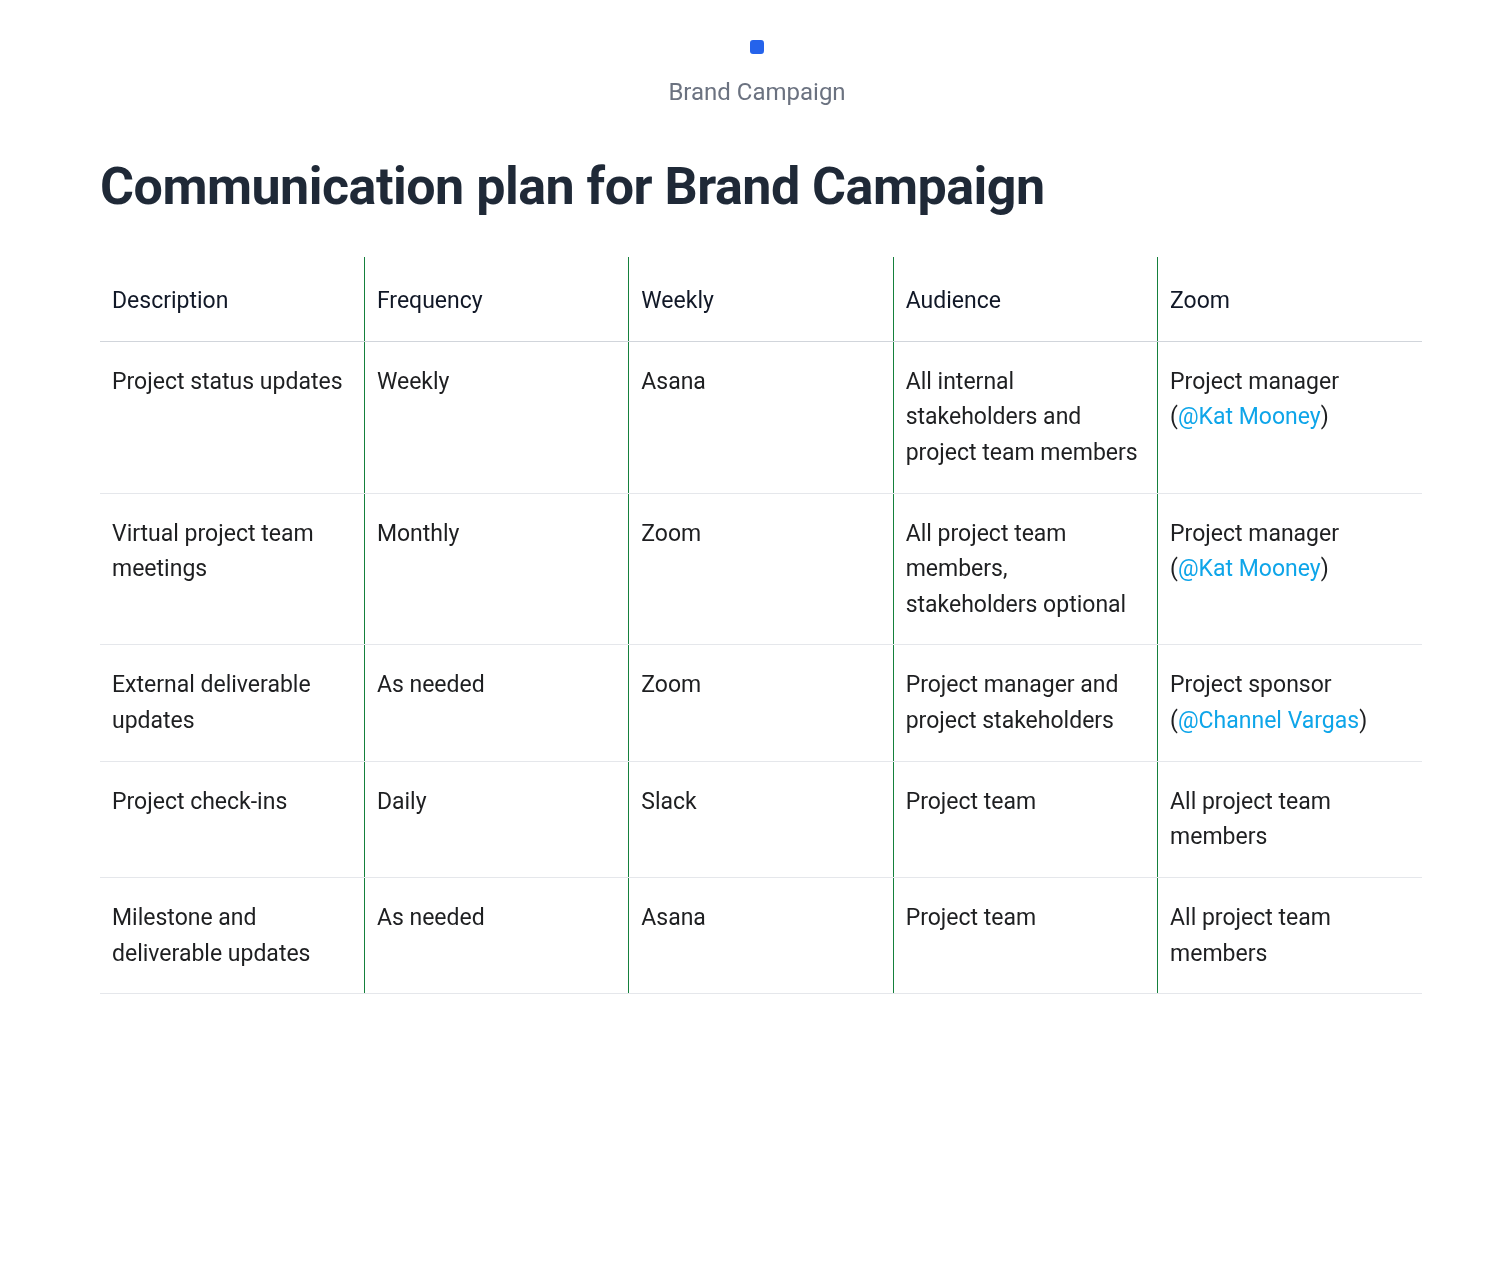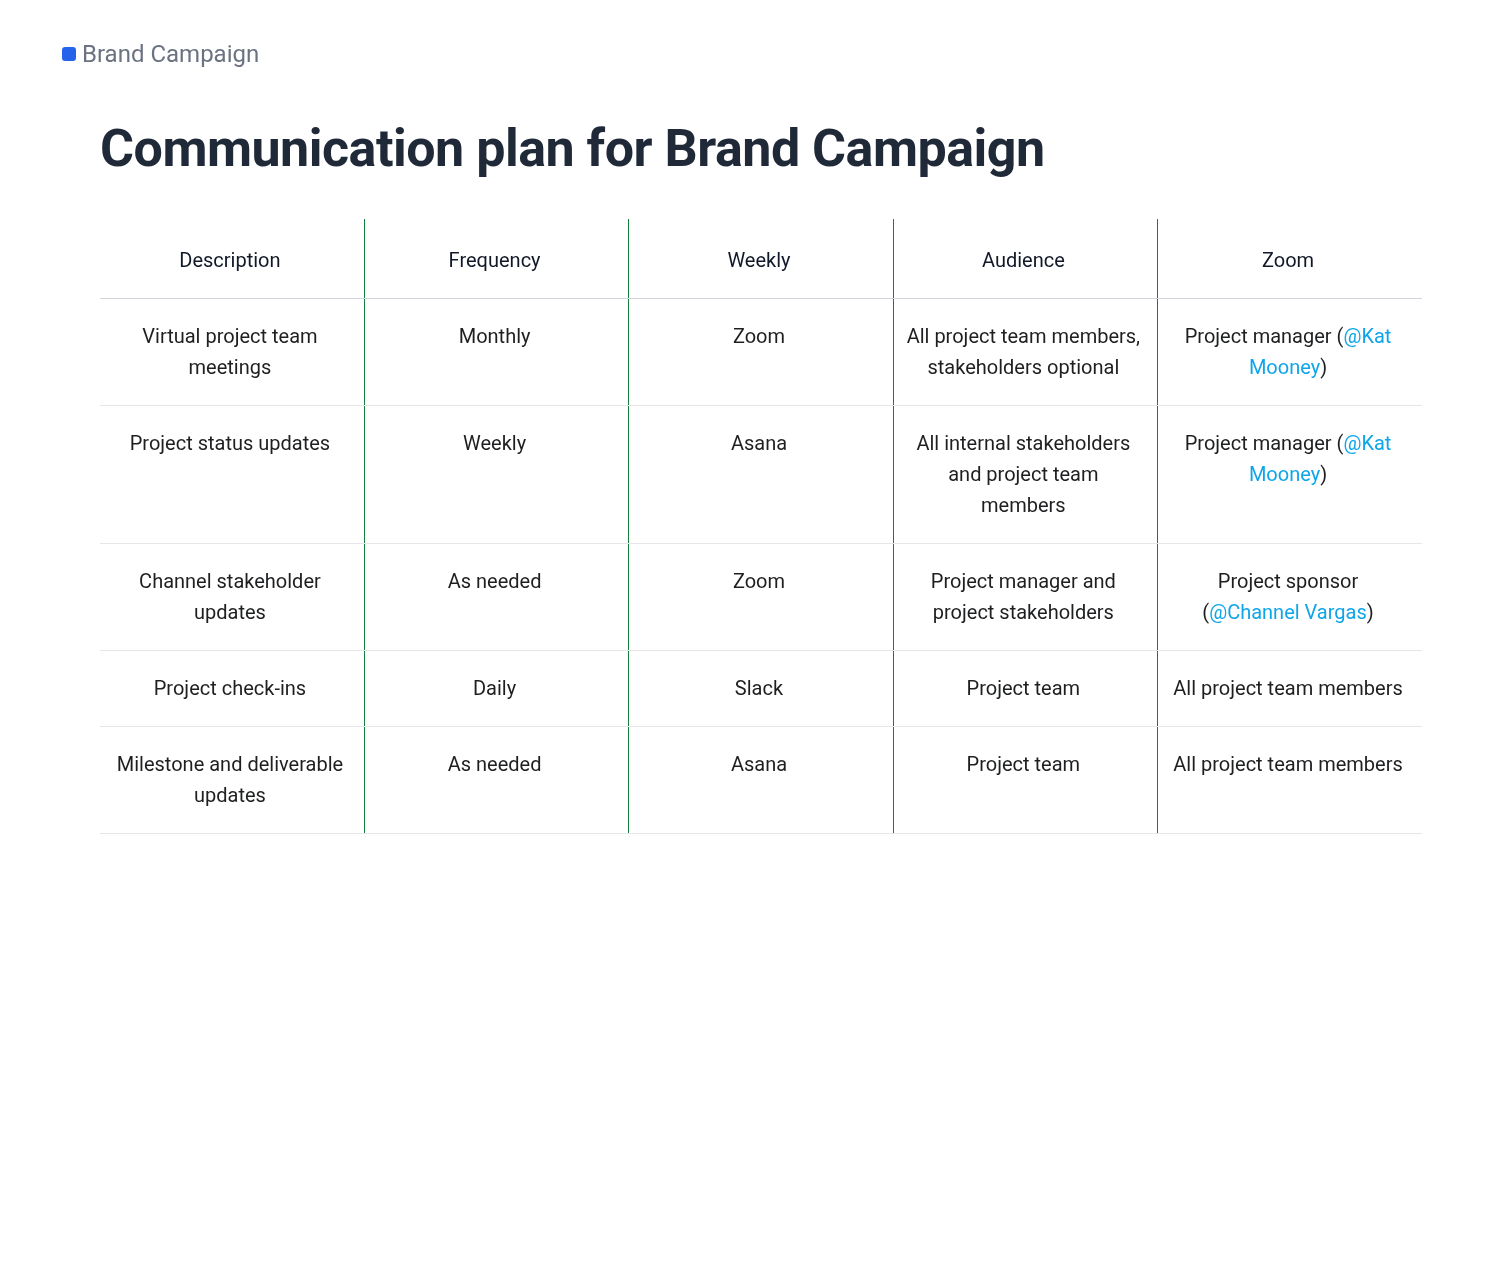--- a/index.html
+++ b/index.html
@@ -6,23 +6,24 @@
   body {
     font-family: -apple-system, BlinkMacSystemFont, "Segoe UI", Roboto, Helvetica, Arial, sans-serif;
     background: #fff;
     color: #1e1f21;
     width: 1502px;
     padding: 40px 50px 80px 50px;
   }
   .breadcrumb {
     display: flex;
     align-items: center;
-    gap: 6px;
+    gap: 24px;
     margin-bottom: 50px;
     margin-left: 12px;
+    flex-direction: column;
   }
   .breadcrumb-dot {
     width: 14px;
     height: 14px;
     background: #2563eb;
     border-radius: 3px;
   }
   .breadcrumb-text {
     font-size: 24px;
     color: #6b7280;
@@ -39,24 +40,24 @@
   .table-wrap {
     margin-left: 50px;
     margin-right: 30px;
   }
   table {
     width: 100%;
     border-collapse: collapse;
     table-layout: fixed;
   }
   th, td {
-    text-align: center;
+    text-align: left;
     vertical-align: top;
     padding: 22px 16px 22px 12px;
-    font-size: 20px;
+    font-size: 23px;
     line-height: 1.55;
     border-bottom: 1px solid #e5e7eb;
   }
   th {
     font-weight: 400;
     color: #111827;
     border-bottom: 1px solid #d1d5db;
     padding-top: 26px;
     padding-bottom: 22px;
   }
@@ -96,35 +97,35 @@
       <tr>
         <th>Description</th>
         <th>Frequency</th>
         <th>Weekly</th>
         <th>Audience</th>
         <th>Zoom</th>
       </tr>
     </thead>
     <tbody id="tbody">
         <tr>
+          <td>Project status updates</td>
+          <td>Weekly</td>
+          <td>Asana</td>
+          <td>All internal stakeholders and project team members</td>
+          <td><span>Project manager (</span><a href="#" class="mention">@Kat Mooney</a><span>)</span></td>
+        </tr>
+        <tr>
           <td>Virtual project team meetings</td>
           <td>Monthly</td>
           <td>Zoom</td>
           <td>All project team members, stakeholders optional</td>
           <td><span>Project manager (</span><a href="#" class="mention">@Kat Mooney</a><span>)</span></td>
         </tr>
         <tr>
-          <td>Project status updates</td>
-          <td>Weekly</td>
-          <td>Asana</td>
-          <td>All internal stakeholders and project team members</td>
-          <td><span>Project manager (</span><a href="#" class="mention">@Kat Mooney</a><span>)</span></td>
-        </tr>
-        <tr>
-          <td>Channel stakeholder updates</td>
+          <td>External deliverable updates</td>
           <td>As needed</td>
           <td>Zoom</td>
           <td>Project manager and project stakeholders</td>
           <td><span>Project sponsor (</span><a href="#" class="mention">@Channel Vargas</a><span>)</span></td>
         </tr>
         <tr>
           <td>Project check-ins</td>
           <td>Daily</td>
           <td>Slack</td>
           <td>Project team</td>

